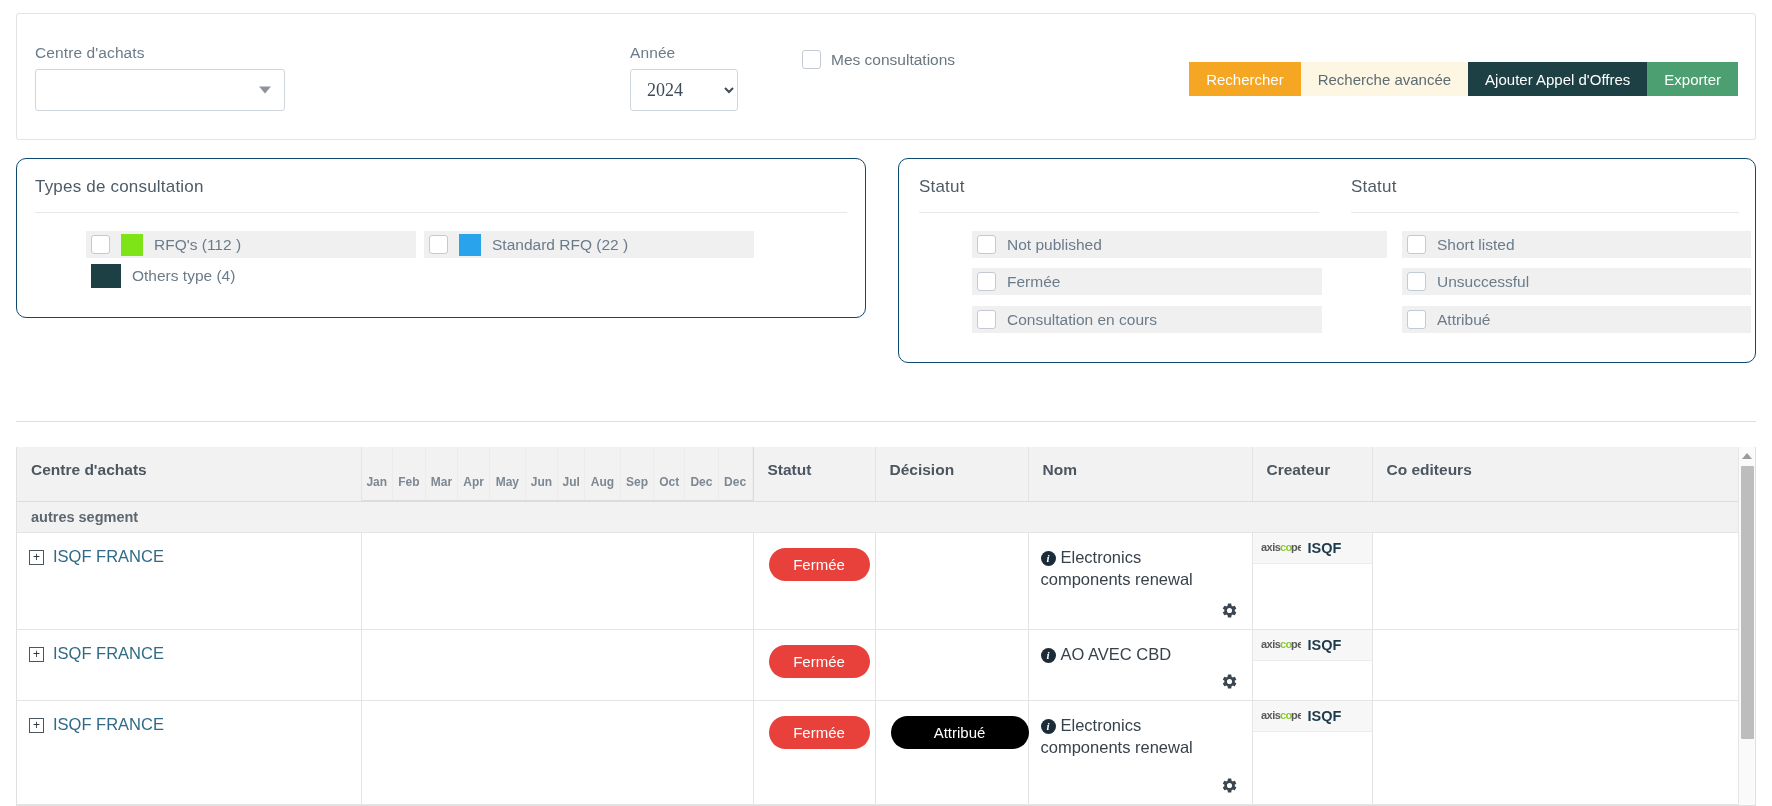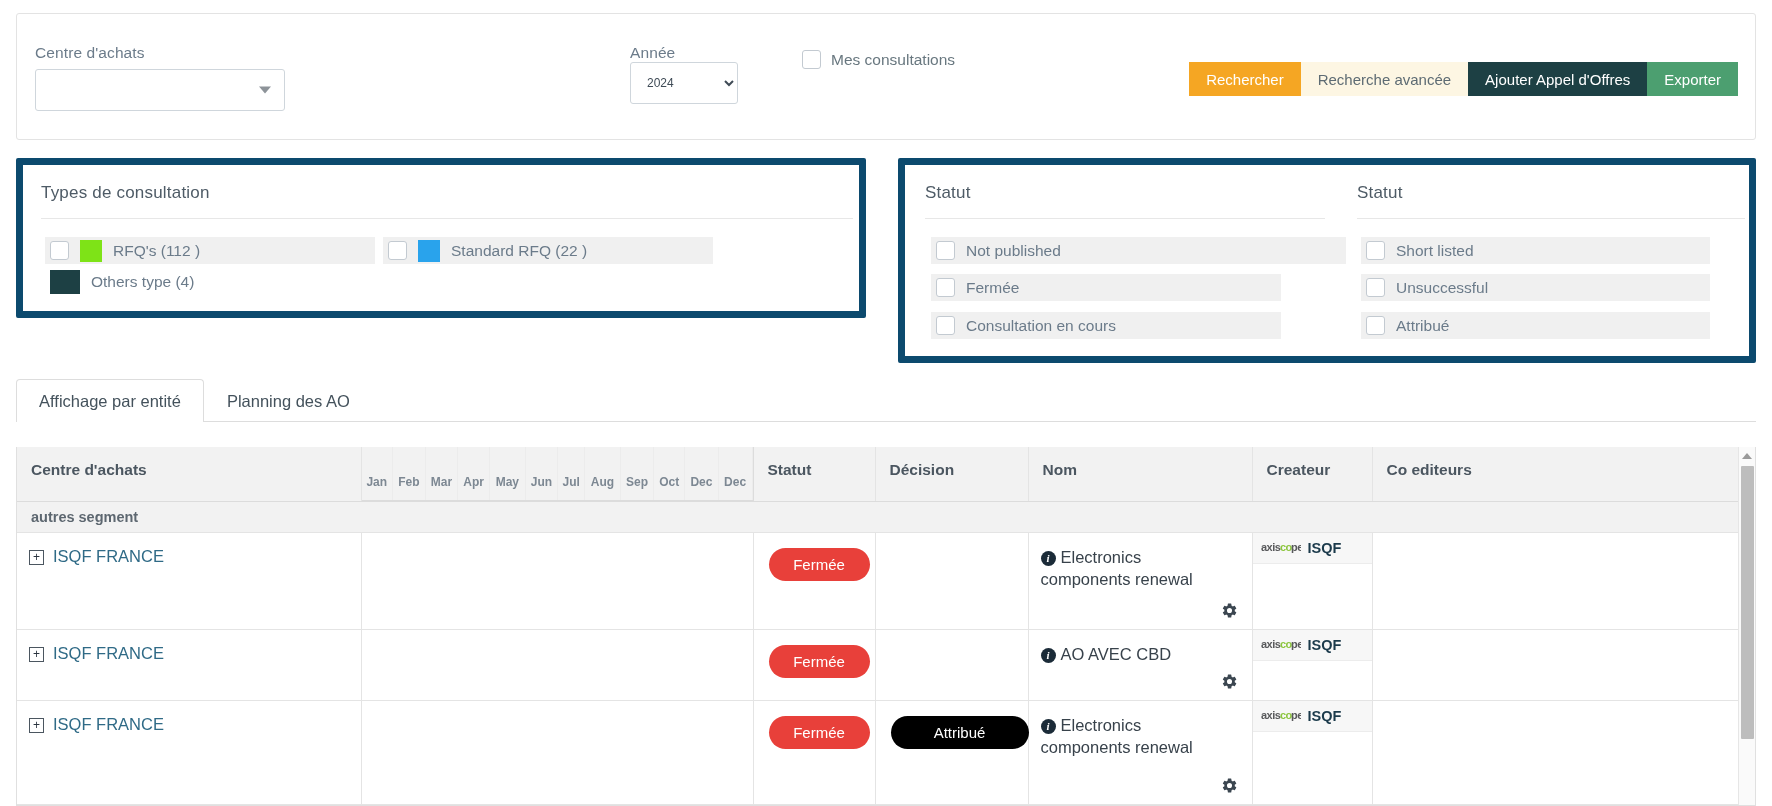--- a/index.html
+++ b/index.html
@@ -29,23 +29,23 @@
     height: 42px; border: 1px solid #cfd6dc; border-radius: 3px;
     background: #fff; position: relative;
   }
   .caret-tri {
     position: absolute; right: 13px; top: 50%; transform: translateY(-50%);
     width: 0; height: 0;
     border-left: 6px solid transparent; border-right: 6px solid transparent;
     border-top: 7px solid #8d9399;
   }
   .sel-native {
-    height: 42px; width: 108px;
+    margin-top: 7px; height: 42px; width: 108px;
     border: 1px solid #cfd6dc; border-radius: 3px; background: #fff;
-    font-family: Liberation Sans, sans-serif; font-size: 12px; color: #3f4b56;
+    font-family: Liberation Serif, serif; font-size: 18px; color: #3f4b56;
     padding-left: 12px;
   }
   .cb {
     width: 19px; height: 19px; border: 1px solid #c3cad1; border-radius: 3px;
     background: #fff; display: inline-block; vertical-align: middle;
     flex: 0 0 auto;
   }
   .mes-row {
     position: absolute; left: 785px; top: 36px;
     display: flex; align-items: center; gap: 10px;
@@ -60,34 +60,34 @@
     font-family: "Liberation Sans", sans-serif;
     text-align: center;
   }
   .btn-search   { background: #f5a623; color: #fff; }
   .btn-advanced { background: #fdf6e3; color: #5d6b73; }
   .btn-add      { background: #1d4044; color: #fff; }
   .btn-export   { background: #4c9f70; color: #fff; }
 
   
   .panel {
-    position: absolute; border: 7px solid #0c4a6e; border-radius: 2px; background: #fff;
+    position: absolute; border: 1px solid #0c4a6e; border-radius: 10px; background: #fff;
   }
   .panel-types { left: 16px; top: 158px; width: 850px; height: 160px; }
   .panel-status{ left: 898px; top: 158px; width: 858px; height: 205px; }
 
   .panel-title {
     font-size: 17px; color: #4e5b66; font-weight: 400;
     position: absolute; letter-spacing: .2px;
   }
   .panel-rule { position: absolute; height: 1px; background: #e7e7e7; }
 
   .chk-item {
     position: absolute; display: flex; align-items: center; gap: 11px;
-    background: #f0f0f0; height: 27px; padding-left: 5px;
+    background: #f0f0f0; height: 27px; padding-left: 5px; margin-left: 47px;
   }
   .chk-item.nobg { background: transparent; }
   .chk-label { font-size: 15.5px; color: #6b7b8a; white-space: nowrap; }
   .swatch { width: 22px; height: 22px; flex: 0 0 auto; }
 
   
   .tabs { position: absolute; left: 16px; top: 379px; display: flex; align-items: flex-end; }
   .tab {
     height: 43px; padding: 0 22px; display: flex; align-items: center;
     font-size: 16.5px; color: #44525c; cursor: pointer;
@@ -274,24 +274,20 @@
       <span class="cb"></span>
       <span class="chk-label">Short listed</span>
     </label>
     <label class="chk-item" style="left:456px; top:147px; width:349px;">
       <span class="cb"></span>
       <span class="chk-label">Attribué</span>
     </label>
   </div>
 
   <div class="tabs-underline"></div>
-  <div class="tabs">
-    <div class="tab active">Affichage par entité</div>
-    <div class="tab">Planning des AO</div>
-  </div>
 
   <div class="table-wrap">
     <table class="grid">
       <colgroup>
         <col style="width:344px">
           <col style="width:392px">
           <col style="width:122px">
         <col style="width:153px">
           <col style="width:224px">
           <col style="width:120px">

